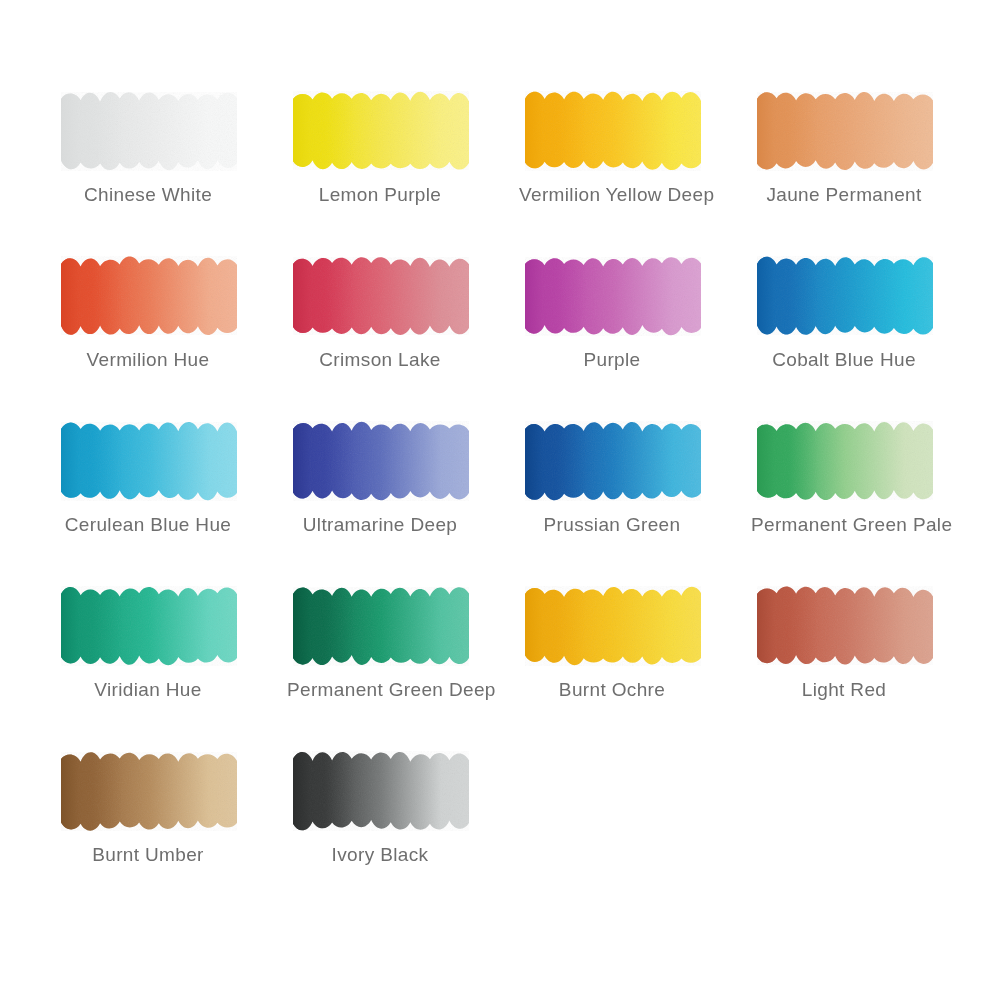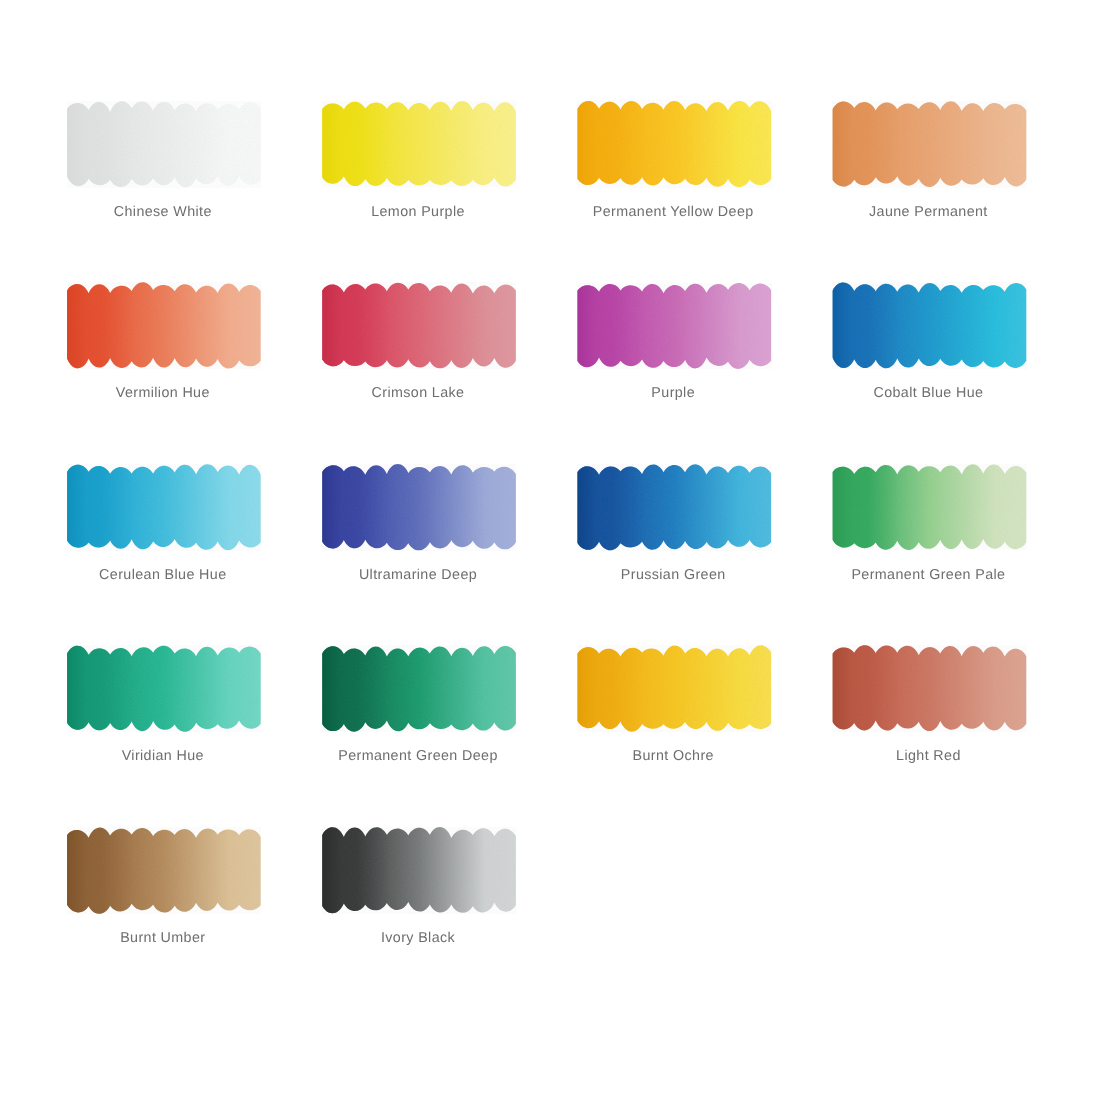--- a/index.html
+++ b/index.html
@@ -44,21 +44,21 @@
     width: 186px;
     height: 84px;
   }
   .swatch-label {
     position: absolute;
     top: 96px;
     left: 0;
     width: 186px;
     text-align: center;
     font-family: "Liberation Sans", sans-serif;
-    font-size: 13px;
+    font-size: 19px;
     letter-spacing: 0.35px;
     color: #6e6e6e;
     white-space: nowrap;
   }
 </style>
 </head>
 <body>
 
 <div id="chart-root">
   <div class="swatch-grid">
@@ -137,21 +137,21 @@
               <filter id="t2" x="0" y="0" width="100%" height="100%">
                 <feTurbulence type="fractalNoise" baseFrequency="0.9" numOctaves="3" seed="17"></feTurbulence>
                 <feColorMatrix type="saturate" values="0"></feColorMatrix>
               </filter>
             </defs>
             <path d="M 6.0 11.0 C 10.9 1.3, 20.7 1.3, 25.6 10.9 C 30.4 2.4, 40.2 2.4, 45.1 11.5 C 50.0 1.2, 59.8 1.2, 64.7 11.0 C 69.6 3.5, 79.3 3.5, 84.2 11.7 C 89.1 1.2, 98.9 1.2, 103.8 11.9 C 108.7 3.6, 118.4 3.6, 123.3 12.9 C 128.2 2.2, 138.0 2.2, 142.9 12.5 C 147.8 1.4, 157.6 1.4, 162.4 10.1 C 167.3 1.5, 177.1 1.5, 182.0 12.9 L 182.0 75.0 C 177.1 81.9, 167.3 81.9, 162.4 75.4 C 157.6 84.4, 147.8 84.4, 142.9 74.7 C 138.0 84.2, 128.2 84.2, 123.3 73.5 C 118.4 82.3, 108.7 82.3, 103.8 74.6 C 98.9 81.4, 89.1 81.4, 84.2 73.1 C 79.3 83.0, 69.6 83.0, 64.7 73.1 C 59.8 82.1, 50.0 82.1, 45.1 73.9 C 40.2 81.1, 30.4 81.1, 25.6 73.7 C 20.7 82.3, 10.9 82.3, 6.0 74.5 Z" fill="url(#g2)"></path>
             <path d="M 6.0 11.0 C 10.9 1.3, 20.7 1.3, 25.6 10.9 C 30.4 2.4, 40.2 2.4, 45.1 11.5 C 50.0 1.2, 59.8 1.2, 64.7 11.0 C 69.6 3.5, 79.3 3.5, 84.2 11.7 C 89.1 1.2, 98.9 1.2, 103.8 11.9 C 108.7 3.6, 118.4 3.6, 123.3 12.9 C 128.2 2.2, 138.0 2.2, 142.9 12.5 C 147.8 1.4, 157.6 1.4, 162.4 10.1 C 167.3 1.5, 177.1 1.5, 182.0 12.9 L 182.0 75.0 C 177.1 81.9, 167.3 81.9, 162.4 75.4 C 157.6 84.4, 147.8 84.4, 142.9 74.7 C 138.0 84.2, 128.2 84.2, 123.3 73.5 C 118.4 82.3, 108.7 82.3, 103.8 74.6 C 98.9 81.4, 89.1 81.4, 84.2 73.1 C 79.3 83.0, 69.6 83.0, 64.7 73.1 C 59.8 82.1, 50.0 82.1, 45.1 73.9 C 40.2 81.1, 30.4 81.1, 25.6 73.7 C 20.7 82.3, 10.9 82.3, 6.0 74.5 Z" fill="#ffffff" filter="url(#t2)" opacity="0.1"></path>
             <path d="M 6.0 11.0 C 10.9 1.3, 20.7 1.3, 25.6 10.9 C 30.4 2.4, 40.2 2.4, 45.1 11.5 C 50.0 1.2, 59.8 1.2, 64.7 11.0 C 69.6 3.5, 79.3 3.5, 84.2 11.7 C 89.1 1.2, 98.9 1.2, 103.8 11.9 C 108.7 3.6, 118.4 3.6, 123.3 12.9 C 128.2 2.2, 138.0 2.2, 142.9 12.5 C 147.8 1.4, 157.6 1.4, 162.4 10.1 C 167.3 1.5, 177.1 1.5, 182.0 12.9 L 182.0 75.0 C 177.1 81.9, 167.3 81.9, 162.4 75.4 C 157.6 84.4, 147.8 84.4, 142.9 74.7 C 138.0 84.2, 128.2 84.2, 123.3 73.5 C 118.4 82.3, 108.7 82.3, 103.8 74.6 C 98.9 81.4, 89.1 81.4, 84.2 73.1 C 79.3 83.0, 69.6 83.0, 64.7 73.1 C 59.8 82.1, 50.0 82.1, 45.1 73.9 C 40.2 81.1, 30.4 81.1, 25.6 73.7 C 20.7 82.3, 10.9 82.3, 6.0 74.5 Z" fill="url(#e2)"></path>
           </svg>
         </div>
-        <div class="swatch-label">Permanent Yellow Deep</div>
+        <div class="swatch-label">Vermilion Yellow Deep</div>
       </div>
       <div class="swatch-cell">
         <div class="swatch-paint-wrap">
           <svg viewBox="0 0 186 84">
             <defs>
               <linearGradient id="g3" x1="0" y1="0" x2="1" y2="0">
                 <stop offset="0%" stop-color="#e6965a" stop-opacity="1"></stop>
                 <stop offset="18%" stop-color="#e6965a" stop-opacity="1"></stop>
                 <stop offset="50%" stop-color="#eaa472" stop-opacity="1"></stop>
                 <stop offset="84%" stop-color="#eeb68d" stop-opacity="1"></stop>

